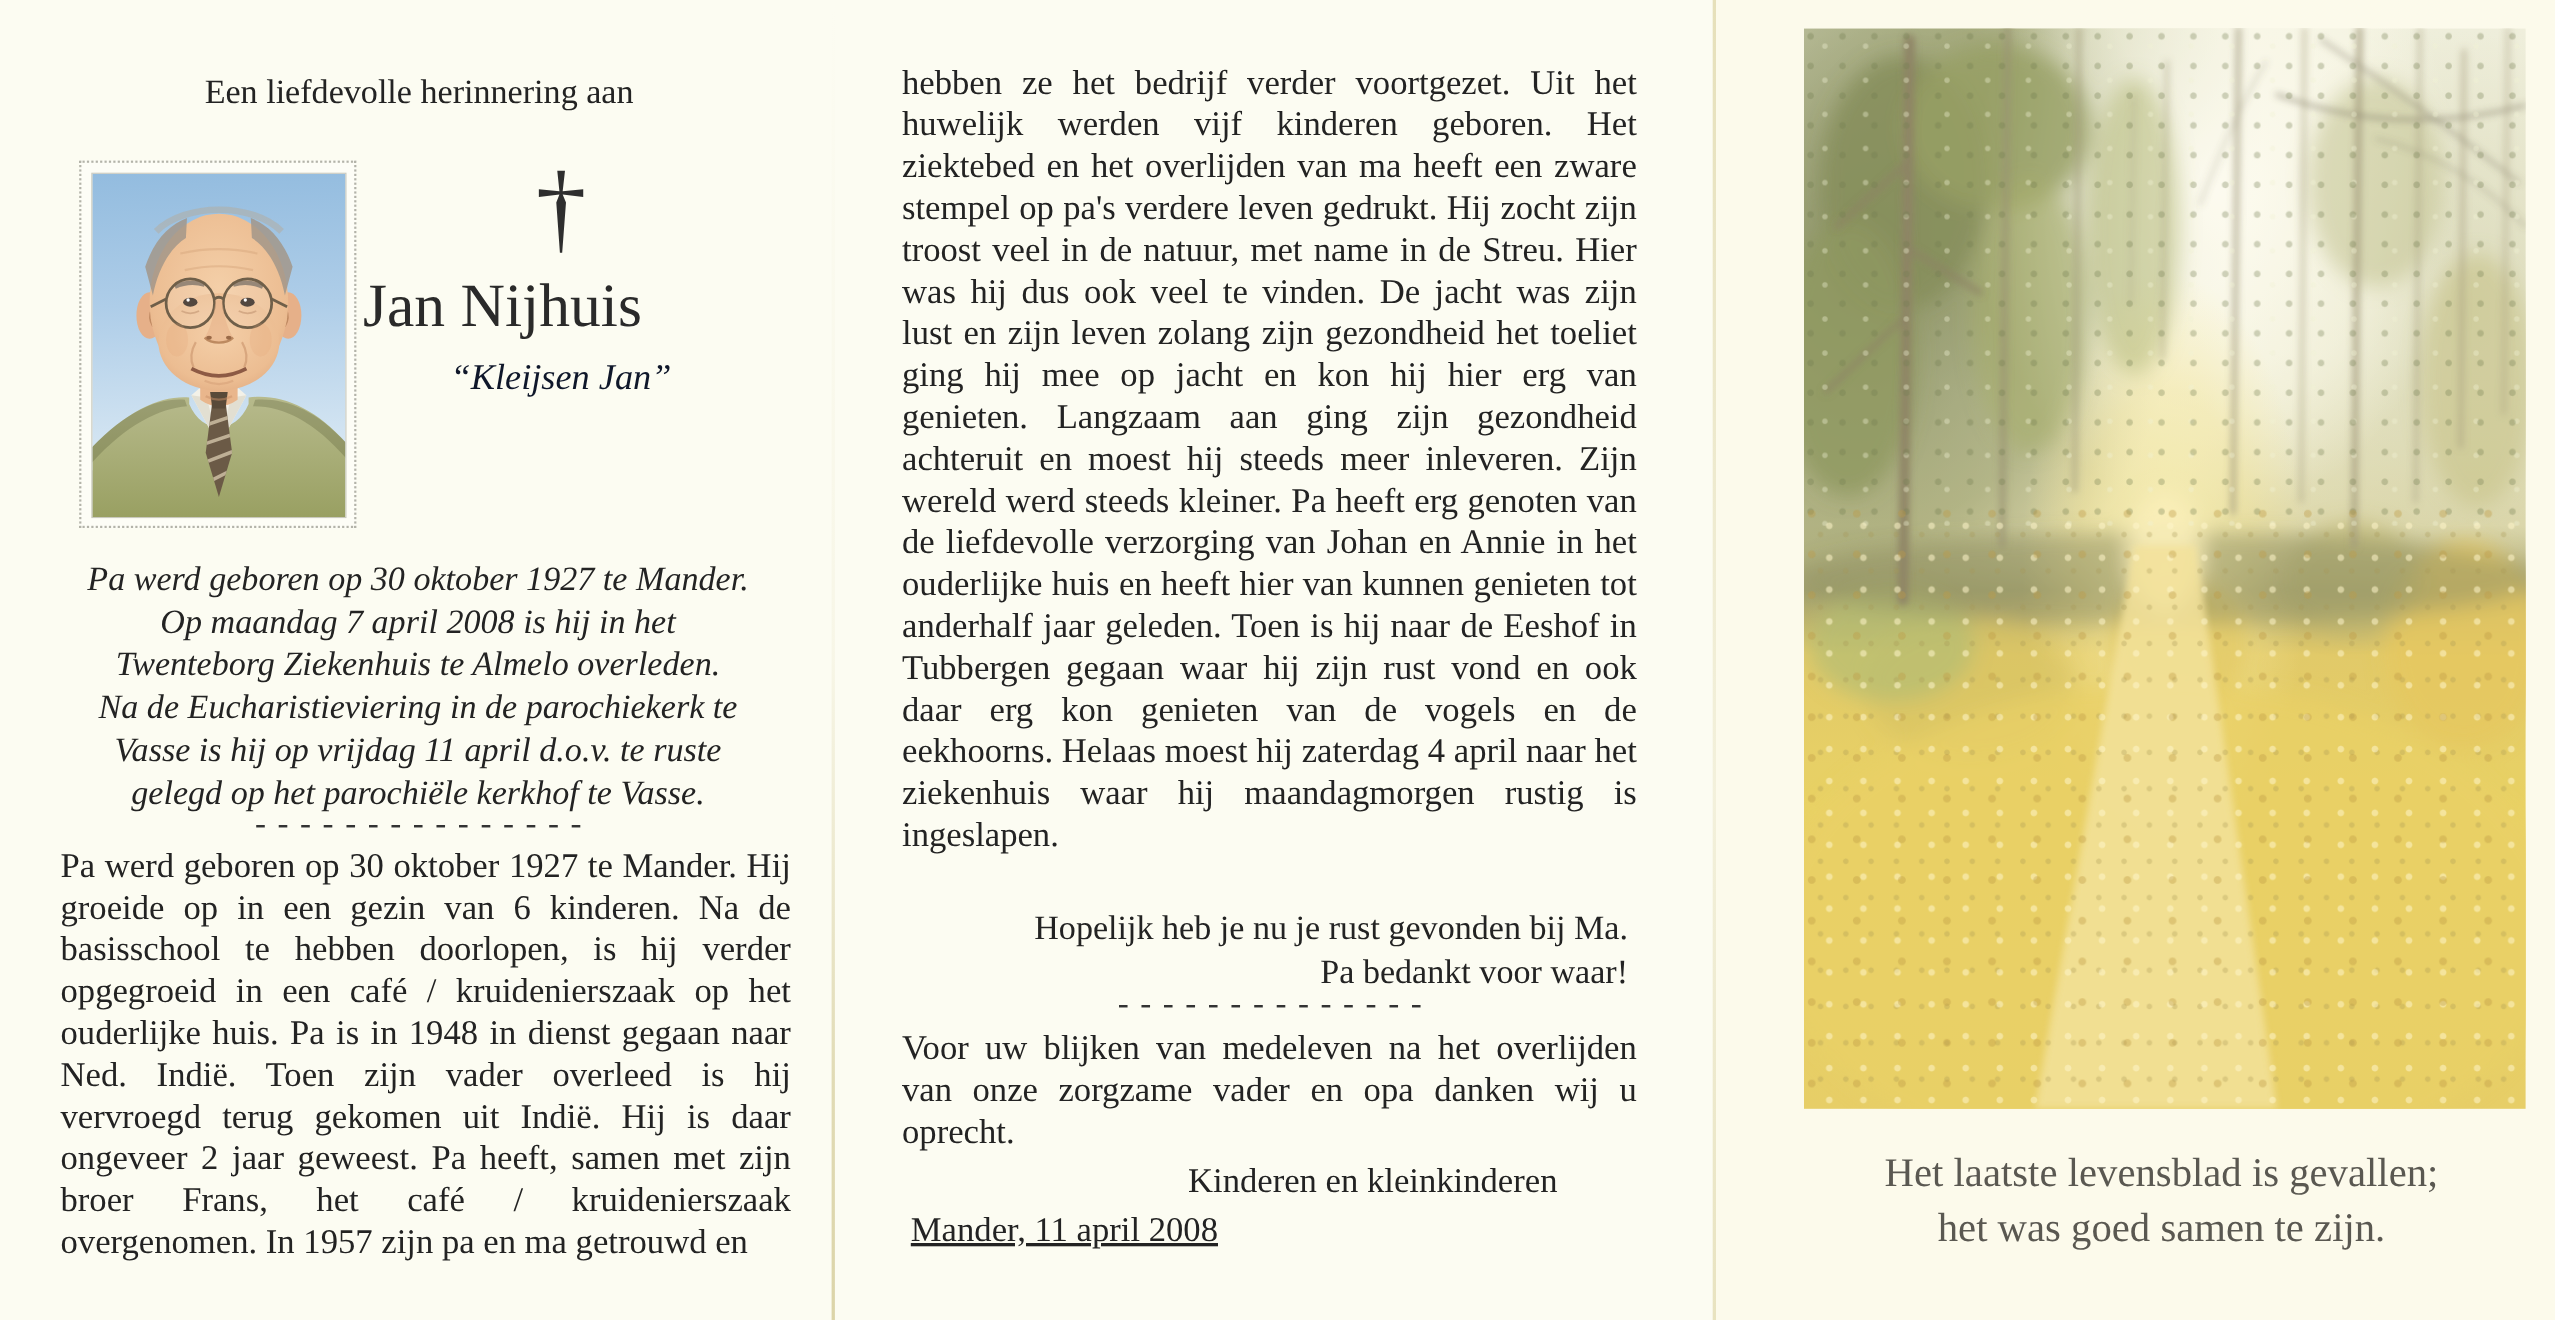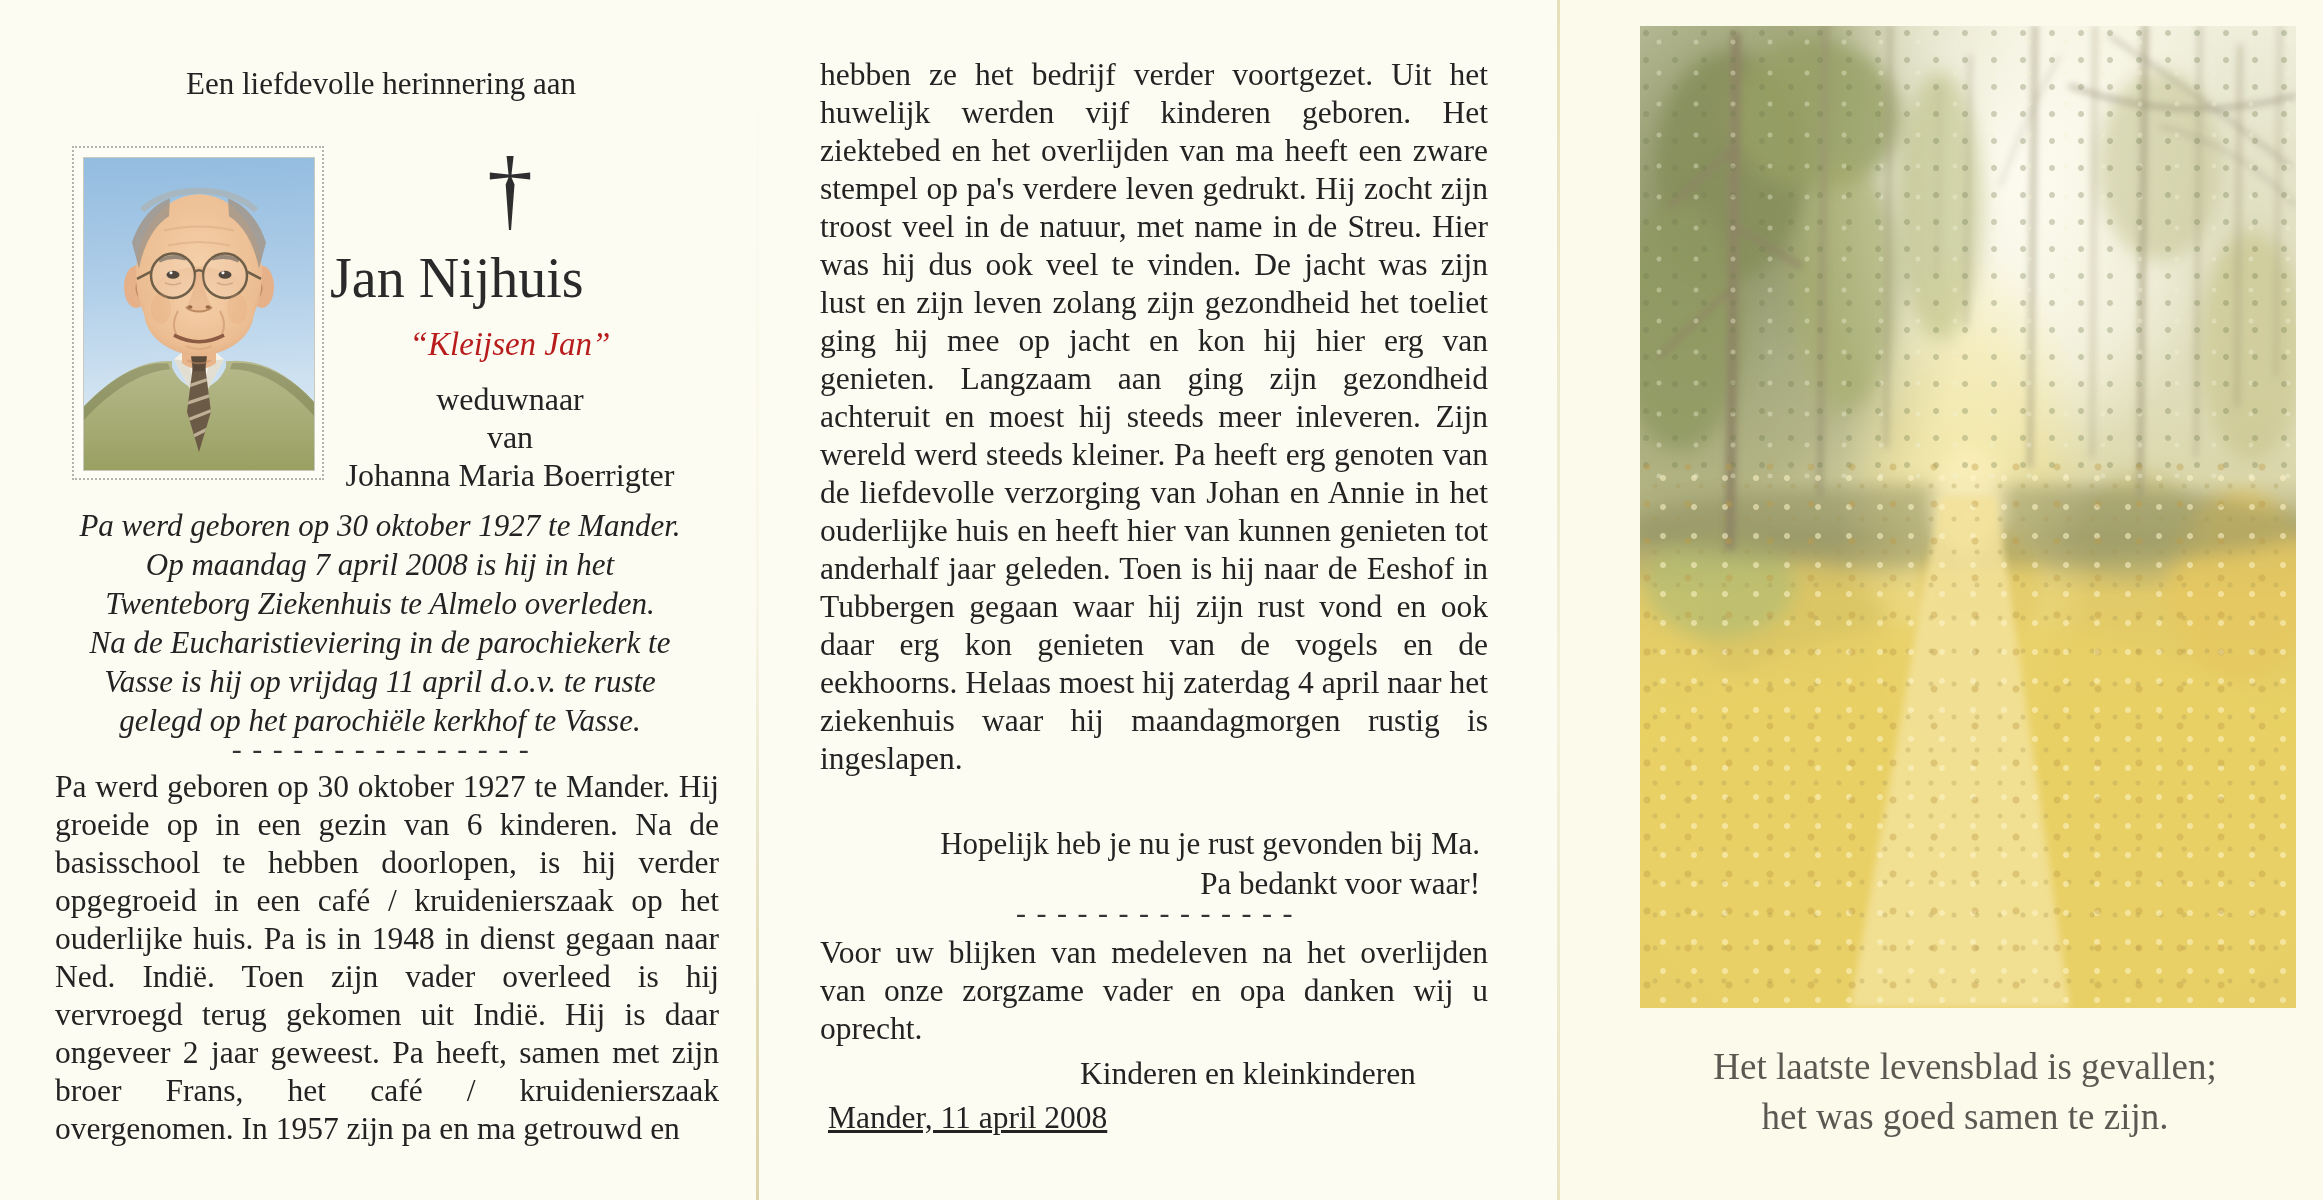--- a/index.html
+++ b/index.html
@@ -23,21 +23,21 @@
   }
   .portrait-img {
     position:relative; width:100%; height:100%; overflow:hidden;
     border:1px solid #c9c9bd;
     background:linear-gradient(178deg,#93bcdf 0%, #aecde8 38%, #d4e5f2 78%, #e8f0f6 100%);
   }
   .portrait-img svg { position:absolute; left:0; top:0; width:100%; height:100%; }
 
   .cross    { left:330px; top:142px; width:360px; text-align:center; font-size:92px; line-height:1; color:#2e2e2e; }
   .name     { left:330px; top:250px; width:360px; text-align:left; font-size:56px; line-height:1; color:#2a2a2a; }
-  .nickname { left:330px; top:326px; width:360px; text-align:center; font-size:33px; font-style:italic; color:#b91c1c; }
+  .nickname { left:330px; top:326px; width:360px; text-align:center; font-size:33px; font-style:italic; color:#0f172a; }
   .widower  { left:330px; top:380px; width:360px; text-align:center; font-size:32px; line-height:38px; }
   .widower div { min-height:38px; }
 
   .announce { left:28px; top:506px; width:704px; text-align:center; font-style:italic; font-size:31px; line-height:39px; }
   .sep      { text-align:center; font-size:30px; letter-spacing:1.5px; color:#333; }
   .sep1     { left:0; top:732px; width:762px; }
   .bio1     { left:55px; top:768px; width:664px; text-align:justify; font-size:31.5px; line-height:38px; }
 
   
   .bio2     { left:820px; top:56px;  width:668px; text-align:justify; font-size:31.5px; line-height:38px; }
@@ -167,25 +167,20 @@
         <ellipse cx="77" cy="150" rx="10" ry="15" fill="#e2a278" opacity="0.22"></ellipse>
         <ellipse cx="153" cy="150" rx="10" ry="15" fill="#e2a278" opacity="0.22"></ellipse>
       </svg>
     </div>
   </div>
 
   <div class="abs cross">†</div>
   <div class="abs name">Jan Nijhuis</div>
   <div class="abs nickname">“Kleijsen Jan”</div>
 
-  <div class="abs widower">
-    <div>weduwnaar</div>
-    <div>van</div>
-    <div>Johanna Maria Boerrigter</div>
-  </div>
 
   <div class="abs announce">
     <div>Pa werd geboren op 30 oktober 1927 te Mander.</div>
     <div>Op maandag 7 april 2008 is hij in het</div>
     <div>Twenteborg Ziekenhuis te Almelo overleden.</div>
     <div>Na de Eucharistieviering in de parochiekerk te</div>
     <div>Vasse is hij op vrijdag 11 april d.o.v. te ruste</div>
     <div>gelegd op het parochiële kerkhof te Vasse.</div>
   </div>
 

